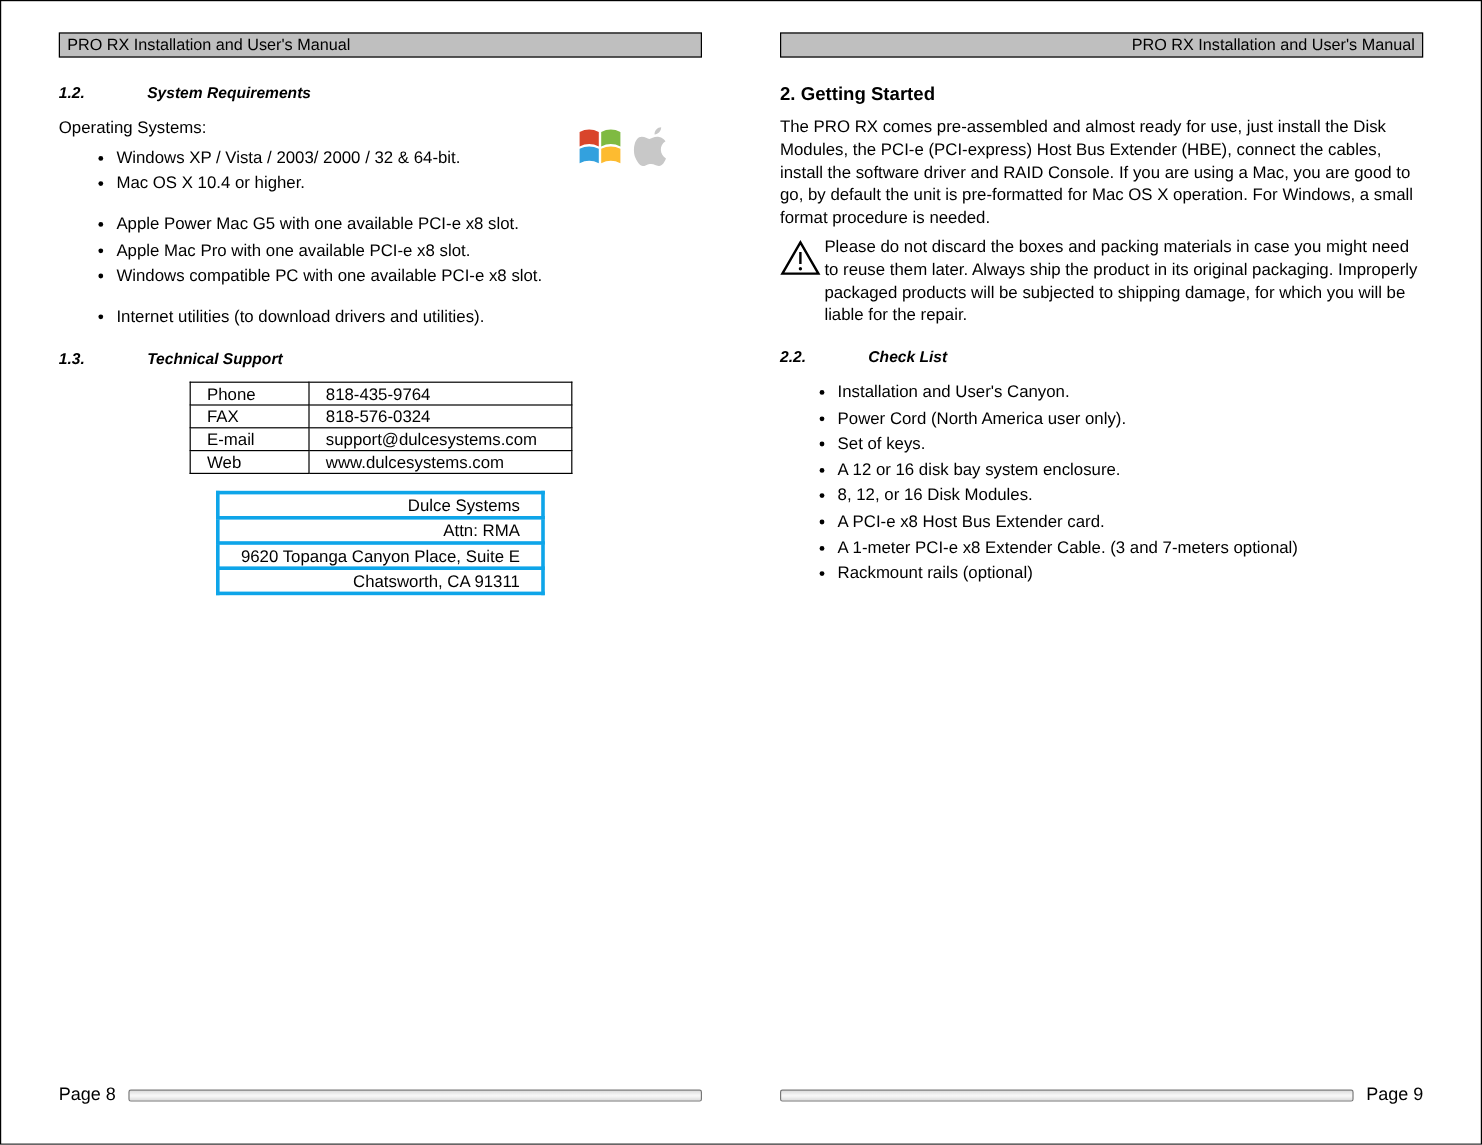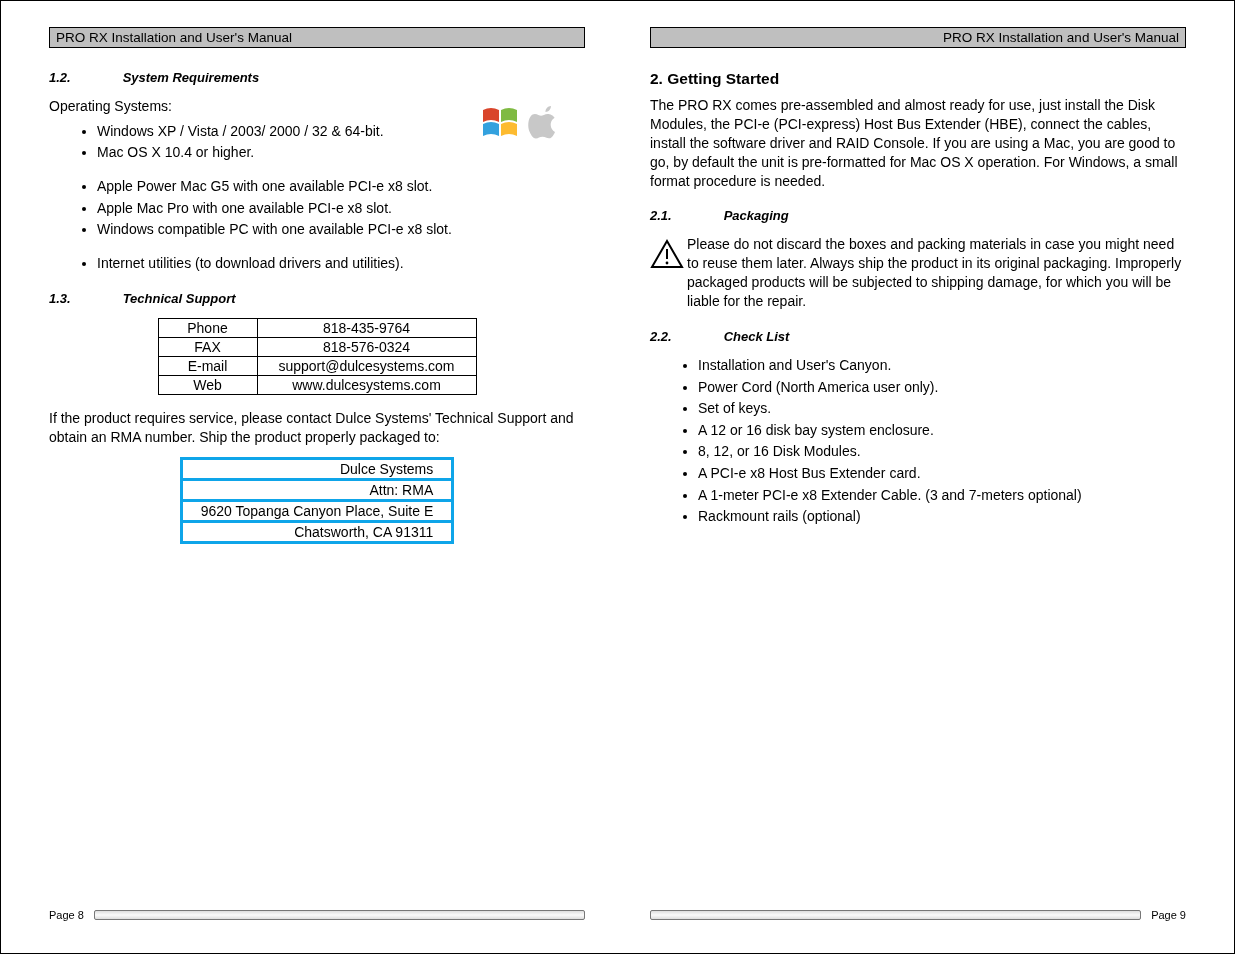--- a/index.html
+++ b/index.html
@@ -12,28 +12,28 @@
 .page.right .header-bar{text-align:right}
 h2{font-size:15.5px;font-weight:bold;margin:10px 0 8px 0}
 h3{font-size:13px;font-weight:bold;font-style:italic;margin:18px 0 12px 0}
 h3 .num{display:inline-block;width:70px}
 p{margin:6px 0;line-height:1.35}
 ul{margin:4px 0 14px 0;padding-left:48px}
 li{margin:2px 0;line-height:1.4}
 .sysreq-block{position:relative}
 .os-icons{position:absolute;right:20px;top:30px}
 .contact-table{border-collapse:collapse;margin:8px auto 14px auto}
-.contact-table td{border:1px solid #000;padding:1px 14px;font-size:14px;text-align:center}
+.contact-table td{border:1px solid #000;padding:1px 14px;font-size:14px;text-align:left}
 .contact-table td:first-child{min-width:70px}
 .contact-table td:last-child{min-width:190px}
 .addr-table{border-collapse:collapse;margin:10px auto}
 .addr-table td{border:3px solid #0ea5e9;padding:1px 18px;text-align:right;min-width:210px}
 .warn-block{display:flex;align-items:flex-start;gap:3px;margin-top:6px}
 .warn-icon{flex:0 0 auto;margin-top:4px}
-.footer{position:absolute;bottom:6px;left:22px;right:22px;display:flex;align-items:center;gap:10px;font-size:11px}
+.footer{position:absolute;bottom:6px;left:22px;right:22px;display:flex;align-items:center;gap:10px;font-size:15px}
 .footer .bar{flex:1;height:8px;border:1px solid #777;background:linear-gradient(#ddd,#fafafa,#ddd);border-radius:2px}
 .page.right .footer{flex-direction:row-reverse}
 </style>
 </head>
 <body>
 
 <div class="sheet">
 
   <div class="page left">
     <div class="header-bar">PRO RX Installation and User's Manual</div>
@@ -93,21 +93,20 @@
             <td>E-mail</td>
             <td>support@dulcesystems.com</td>
           </tr>
       <tr>
             <td>Web</td>
             <td>www.dulcesystems.com</td>
           </tr>
     </tbody>
       </table>
 
-    <p>If the product requires service, please contact Dulce Systems' Technical Support and obtain an RMA number.  Ship the product properly packaged to:</p>
 
     <table class="addr-table">
       <tbody>
           <tr>
             <td>Dulce Systems</td>
           </tr>
       <tr>
             <td>Attn: RMA</td>
           </tr>
       <tr>
@@ -124,24 +123,20 @@
       <div class="bar"></div>
     </div>
   </div>
 
   <div class="page right">
     <div class="header-bar">PRO RX Installation and User's Manual</div>
 
     <h2>2. Getting Started</h2>
     <p>The PRO RX comes pre-assembled and almost ready for use, just install the Disk Modules, the PCI-e (PCI-express) Host Bus Extender (HBE), connect the cables, install the software driver and RAID Console.   If you are using a Mac, you are good to go, by default the unit is pre-formatted for Mac OS X operation.  For Windows, a small format procedure is needed.</p>
 
-    <h3>
-      <span class="num">2.1.</span>
-      <span>Packaging</span>
-    </h3>
     <div class="warn-block">
       <svg class="warn-icon" width="34" height="30" viewBox="0 0 34 30">
         <path d="M17 2 L32 28 L2 28 Z" fill="none" stroke="#000" stroke-width="2"></path>
         <line x1="17" y1="10" x2="17" y2="20" stroke="#000" stroke-width="2"></line>
         <circle cx="17" cy="24" r="1.4" fill="#000"></circle>
       </svg>
       <p style="margin:0">Please do not discard the boxes and packing materials in case you might need to reuse them later.  Always ship the product in its original packaging.  Improperly packaged products will be subjected to shipping damage, for which you will be liable for the repair.</p>
     </div>
 
     <h3>

